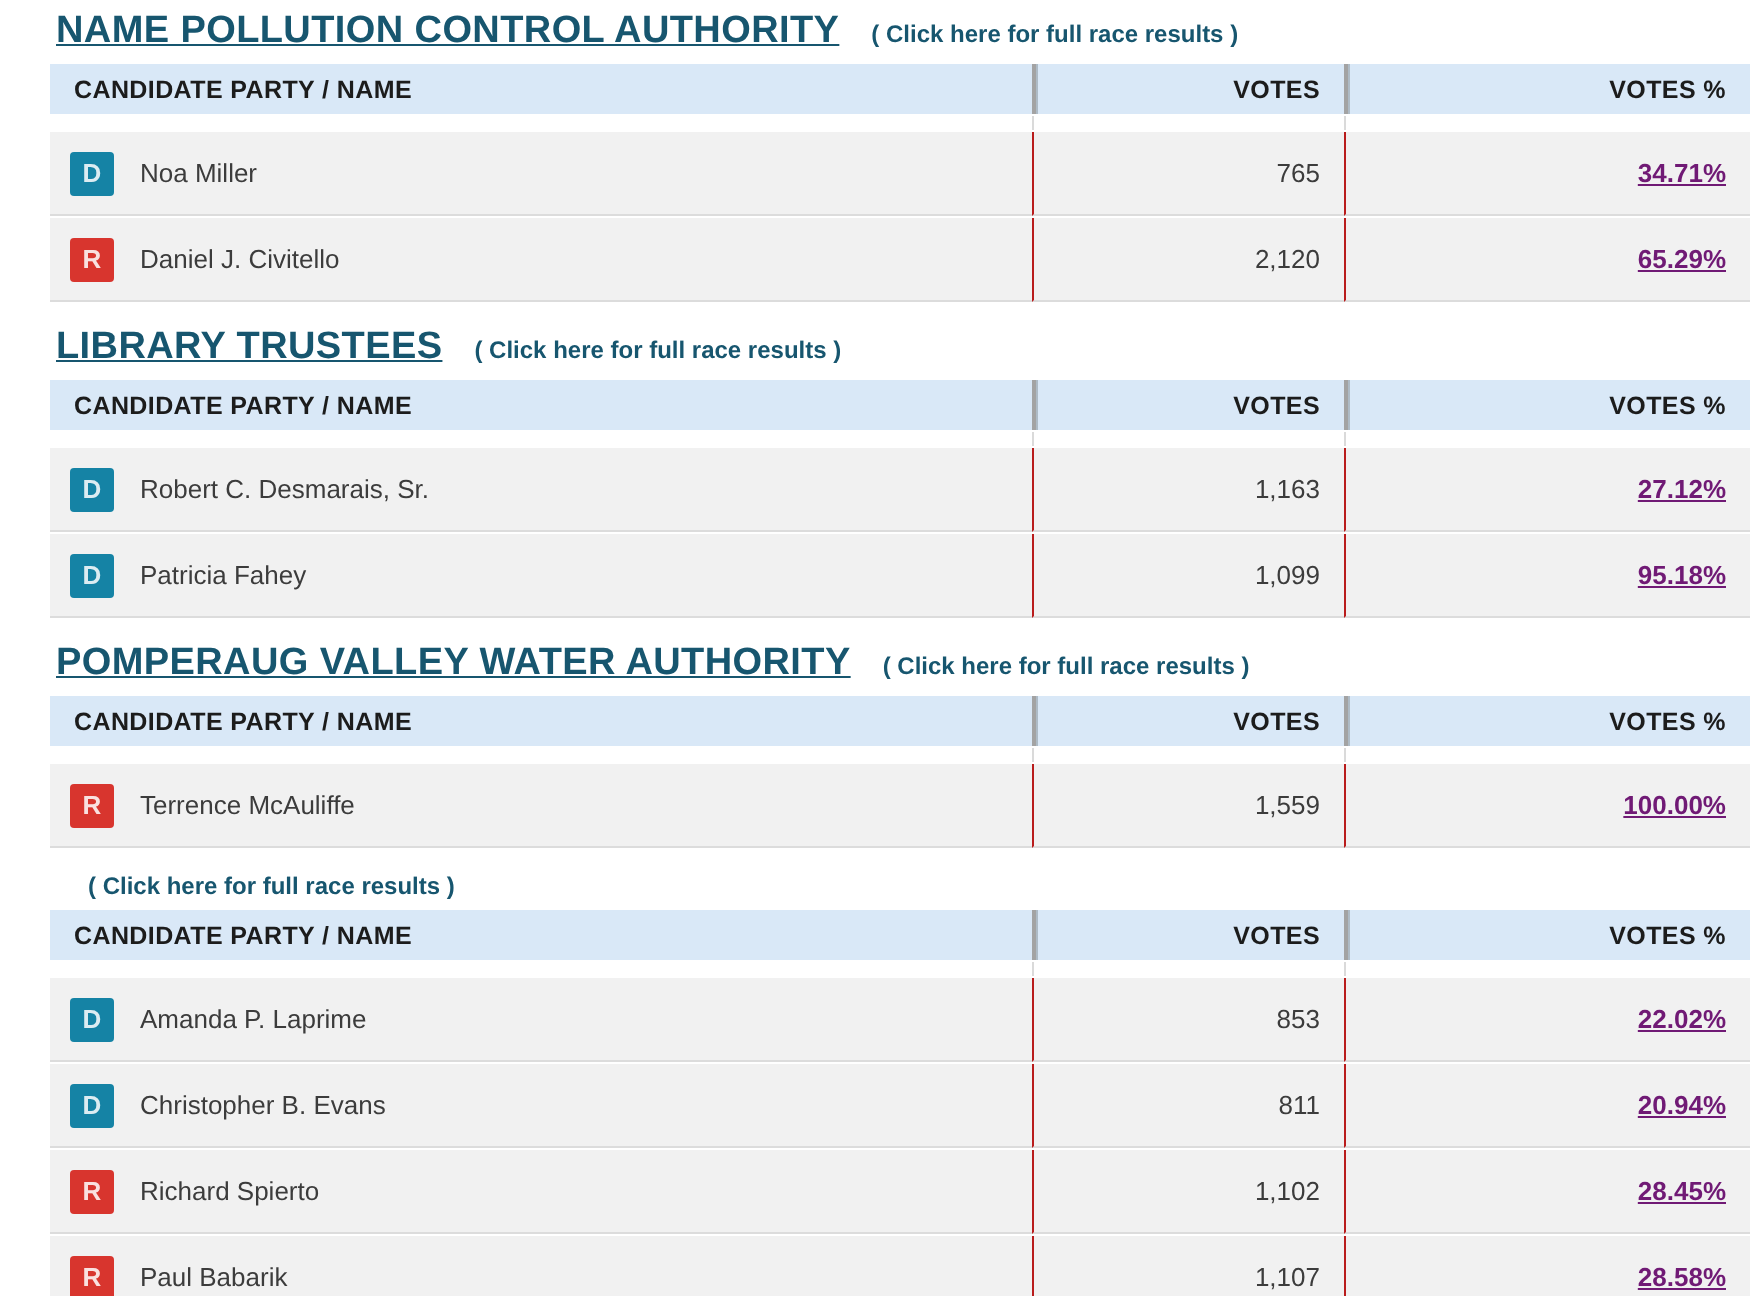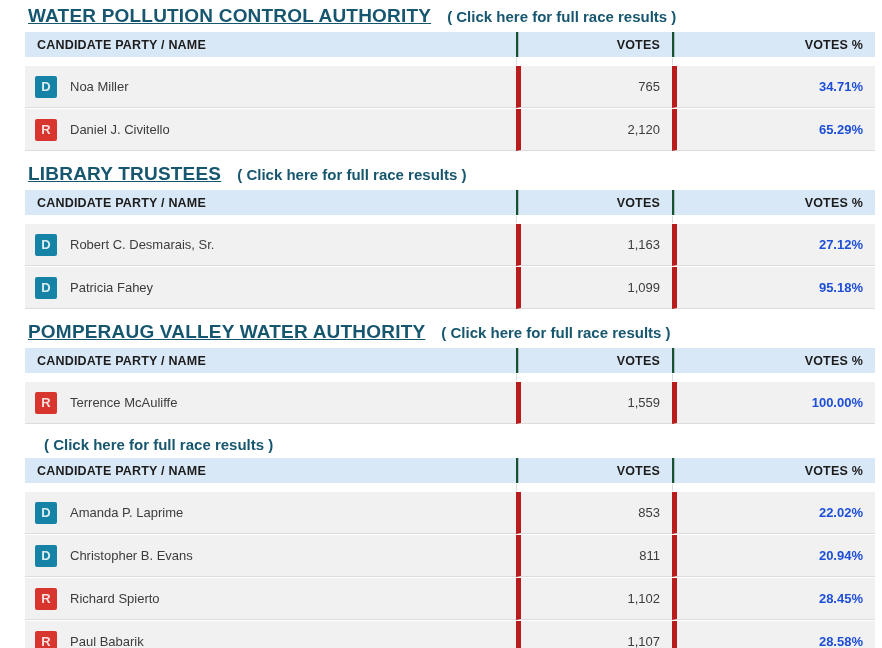--- a/index.html
+++ b/index.html
@@ -9,65 +9,65 @@
     -webkit-font-smoothing:antialiased;
   }
   .page{padding:5px 7px 0 25px;}
   .section{margin-bottom:11px;}
   .section-head{margin:0 0 4px 3px;display:flex;align-items:baseline;white-space:nowrap;}
   .race-title{
     font-size:19px;font-weight:bold;color:#17566f;
     text-decoration:underline;letter-spacing:.2px;cursor:pointer;
   }
   .race-link{
-    font-size:15px;font-weight:bold;color:#17566f;
+    font-size:12px;font-weight:bold;color:#17566f;
     margin-left:16px;cursor:pointer;text-decoration:none;
   }
   table.results{border-collapse:separate;border-spacing:0 1px;width:850px;table-layout:fixed;}
   col.c-name{width:491px;}
   col.c-votes{width:156px;}
   col.c-pct{width:203px;}
   tr.head th{
     background:#d9e8f7;height:25px;
     font-size:12.5px;font-weight:bold;color:#1c1c1c;
     padding:0 12px;letter-spacing:.2px;
   }
   tr.head th.h-name{text-align:left;}
   tr.head th.h-votes,tr.head th.h-pct{
-    text-align:right;border-left:2px solid #14532d;
+    text-align:right;border-left:2px solid #a3a3a3;
     box-shadow:inset 1px 0 0 #aebbc6;
   }
   tr.spacer td{height:7px;background:#ffffff;padding:0;}
   tr.spacer td.b{border-left:1px solid #dadada;}
   tr.data td{
     background:#f1f1f1;height:41px;font-size:13px;color:#3c3c3c;
     padding:0 12px;border-bottom:1px solid #dcdcdc;
   }
   tr.data td.cell-name{padding-left:10px;}
   tr.data td.cell-votes,tr.data td.cell-pct{
-    text-align:right;border-left:5px solid #b91c1c;
-  }
-  tr.data td.cell-pct{font-weight:bold;color:#1d4ed8;}
+    text-align:right;border-left:1px solid #b91c1c;
+  }
+  tr.data td.cell-pct{font-weight:bold;color:#701a75;text-decoration:underline;}
   .name-wrap{display:flex;align-items:center;gap:13px;}
   .badge{
     width:22px;height:22px;border-radius:2px;flex:0 0 22px;
     display:flex;align-items:center;justify-content:center;
     font-size:13px;font-weight:bold;color:rgba(255,255,255,.85);
   }
   .badge.dem{background:#1583a5;}
   .badge.rep{background:#d8352e;}
 </style>
 </head>
 <body>
 
 <div class="page">
 
   <div class="section">
     <div class="section-head">
-      <span class="race-title">WATER POLLUTION CONTROL AUTHORITY</span>
+      <span class="race-title">NAME POLLUTION CONTROL AUTHORITY</span>
       <a class="race-link">( Click here for full race results )</a>
     </div>
     <table class="results">
       <colgroup>
           <col class="c-name">
           <col class="c-votes">
           <col class="c-pct">
         </colgroup>
       <tbody>
           <tr class="head">

